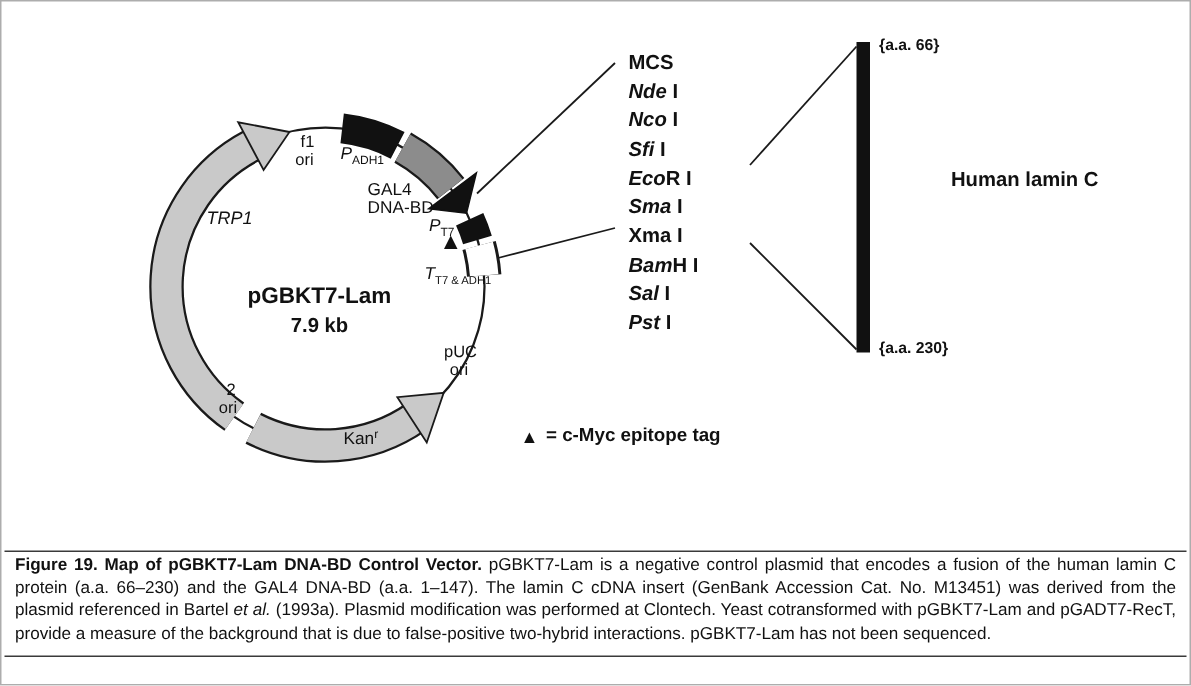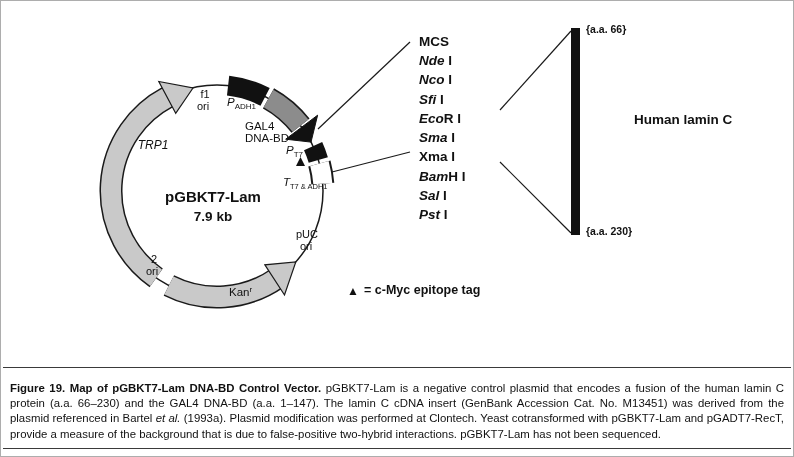--- a/index.html
+++ b/index.html
@@ -23,21 +23,21 @@
   .fs125 { font-size: 12.5px; }
   .fs135 { font-size: 13.5px; }
   .fs15  { font-size: 15px; }
   .fs105 { font-size: 10.5px; }
   .enzyme { font-size: 13.5px; font-weight: bold; }
   .thinline { stroke: #1a1a1a; stroke-width: 1.2; }
   .caption-block {
     border-top: 1px solid #3a3a3a;
     border-bottom: 1px solid #3a3a3a;
     margin: 0 2px;
-    padding: 13px 7px 6px 7px;
+    padding: 2px 7px 6px 7px;
   }
   .caption-text {
     margin: 0; font-size: 11.4px; line-height: 15.2px;
     text-align: justify; color: #111;
   }
   .cap-bold { font-weight: bold; }
   .cap-italic { font-style: italic; }
 </style>
 </head>
 <body>

